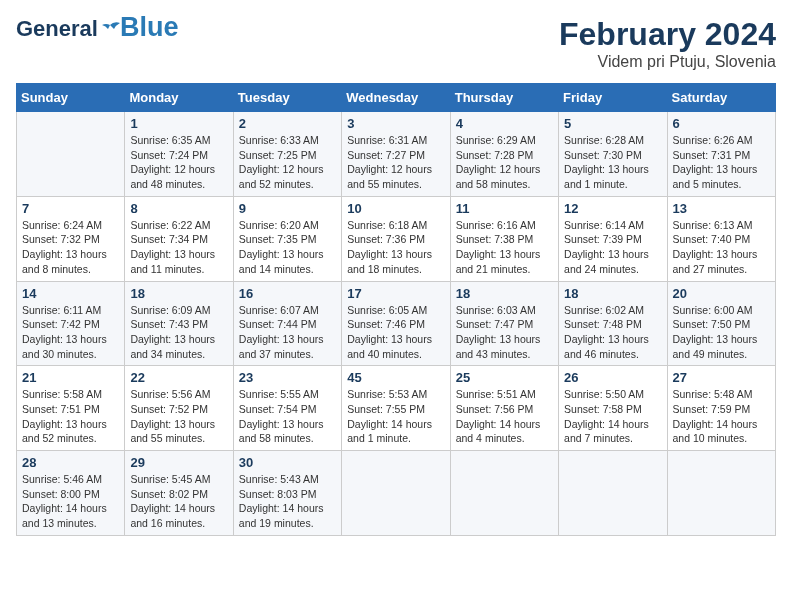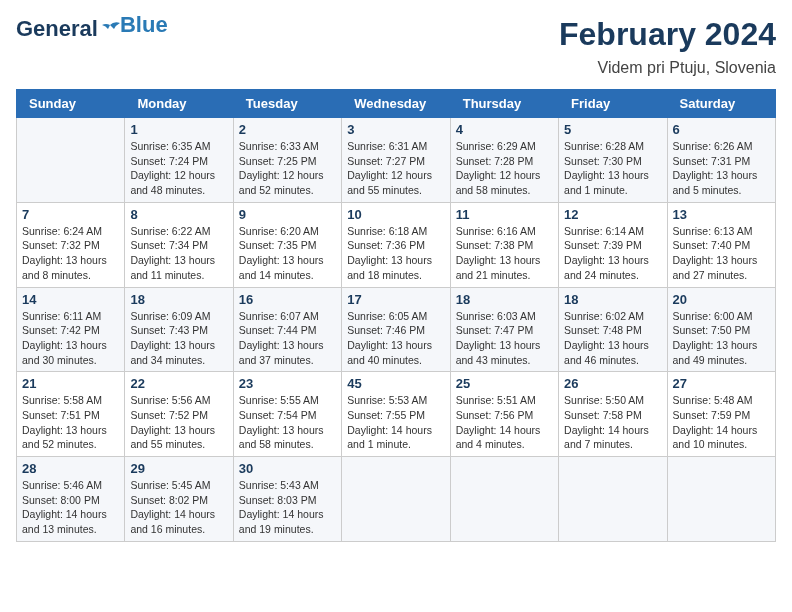--- a/index.html
+++ b/index.html
@@ -25,31 +25,30 @@
       text-align: right;
     }
     .month-title {
       font-size: 32px;
       font-weight: bold;
       color: #1a3a5c;
     }
     .location-title {
       font-size: 16px;
       color: #444;
-      margin-top: 6px;
     }
     table {
       width: 100%;
       border-collapse: collapse;
       font-size: 11px;
     }
     thead tr th {
       background-color: #2a6db5;
       color: white;
-      padding: 6px 12px;
+      padding: 6px 4px;
       text-align: left;
       font-size: 13px;
       font-weight: bold;
       border: 1px solid #2a6db5;
     }
     tbody tr td {
       border: 1px solid #ccc;
       vertical-align: top;
       padding: 4px 5px;
       width: 108px;
@@ -82,21 +81,21 @@
 
 <div class="header-area">
   <div class="logo">
     <div style="display:flex;align-items:center;gap:2px;">
       <span style="font-size:22px;font-weight:bold;color:#1a3a5c;">General</span>
       <svg width="20" height="16" viewBox="0 0 20 16">
         <path d="M10 4 Q14 0 20 2 Q16 4 14 8 Q12 6 10 4Z" fill="#2a7ab5"></path>
         <path d="M10 4 Q6 2 2 4 Q6 5 8 8 Q9 6 10 4Z" fill="#2a7ab5"></path>
       </svg>
     </div>
-    <span style="font-size:22px;font-weight:bold;color:#2a7ab5;margin-top:-4px;">Blue</span>
+    <span style="font-size:27px;font-weight:bold;color:#2a7ab5;margin-top:-4px;">Blue</span>
   </div>
   <div class="title-area">
     <div class="month-title">February 2024</div>
     <div class="location-title">Videm pri Ptuju, Slovenia</div>
   </div>
 </div>
 
 <table>
   <thead>
     <tr id="weekday-header">

